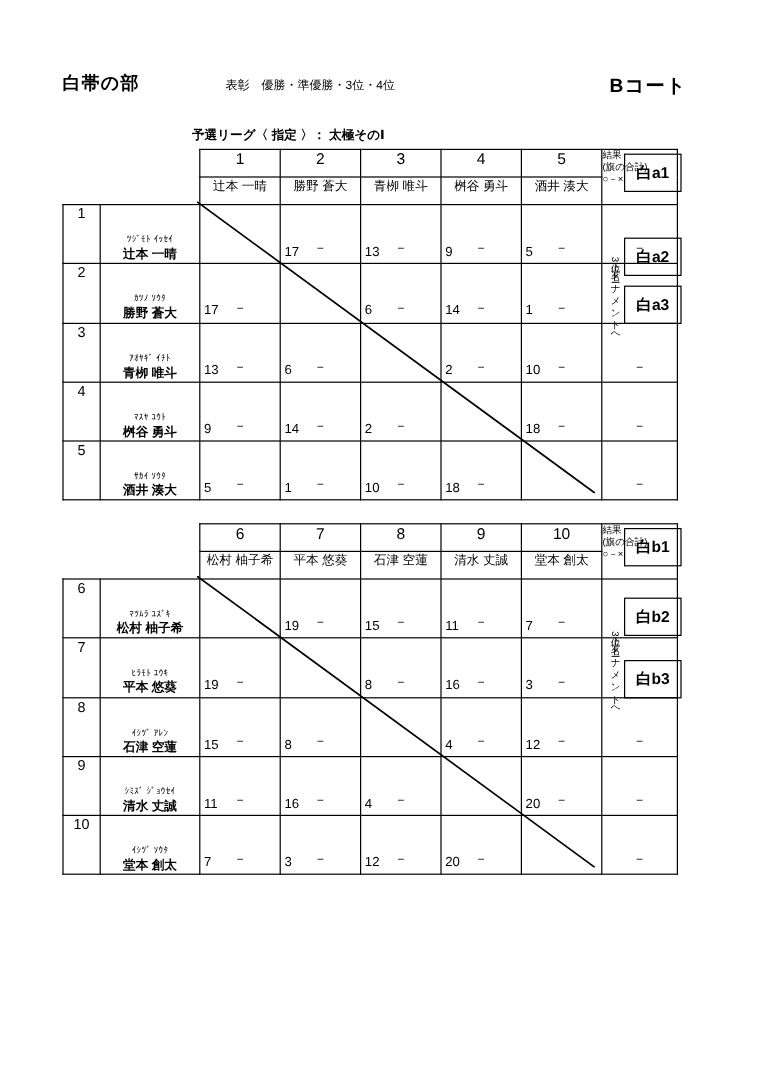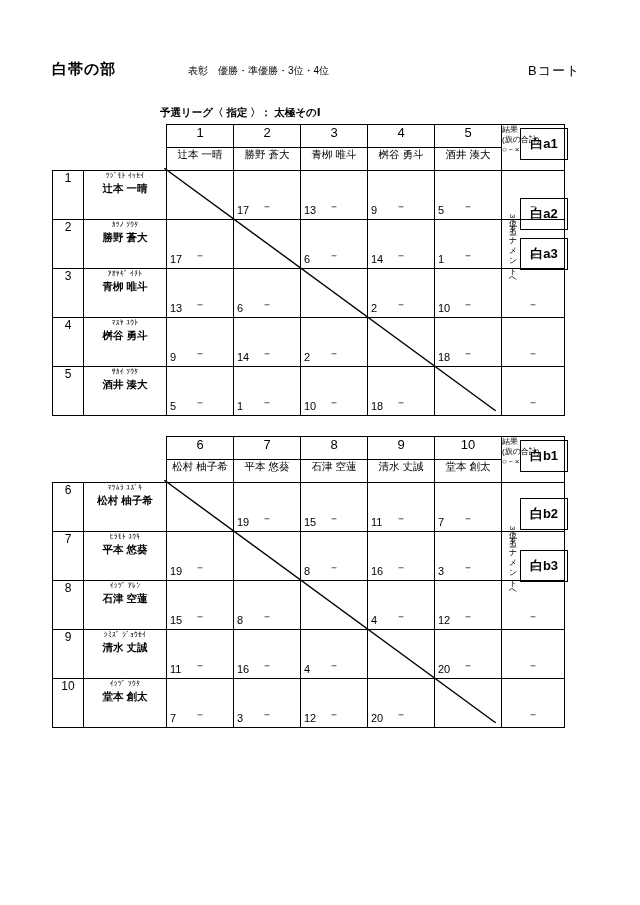--- a/index.html
+++ b/index.html
@@ -17,22 +17,22 @@
   .hdr-title{
     position:absolute;left:52px;top:60px;
     font-size:15px;font-weight:bold;letter-spacing:1px;
   }
   .hdr-sub{
     position:absolute;left:162px;top:64px;
     font-size:10px;
     margin-left:26px;
   }
   .hdr-court{
-    position:absolute;left:528px;top:62px;
-    font-size:13px;font-weight:normal;letter-spacing:1px;
+    position:absolute;left:508px;top:62px;
+    font-size:16px;font-weight:bold;letter-spacing:1px;
   }
   .league-label{
     position:absolute;left:160px;top:106px;
     font-size:10.5px;
     font-weight:bold;
   }
 
   
   .block{position:absolute;}
   table.grid{
@@ -49,21 +49,21 @@
   .c-no{width:30px;text-align:center;font-size:12px;font-weight:bold;vertical-align:middle;}
   .c-name{width:82px;}
   .c-cell{width:66px;}
   .c-res{width:62px;}
 
   .hd-num{height:22px;text-align:center;font-size:13px;font-weight:bold;vertical-align:middle;}
   .hd-name{height:22px;text-align:center;font-size:10.5px;vertical-align:middle;}
   .hd-res{height:44px;text-align:left;font-size:8px;line-height:1.25;vertical-align:middle;}
 
   .nm{height:48px;vertical-align:middle;text-align:center;line-height:1.35;}
-  .nm .kana{font-size:7.5px;display:block;letter-spacing:.3px;}
+  .nm .kana{font-size:7.5px;display:block;letter-spacing:.3px;margin-top:24px;}
   .nm .kanji{font-size:10.5px;display:block;font-weight:bold;}
 
   .cell{height:48px;}
   .cell .pt{position:absolute;left:3px;top:1px;font-size:11px;margin-top:32px;}
   .cell .dash{position:absolute;left:0;right:0;bottom:5px;text-align:center;font-size:11px;}
   .rescell{height:48px;}
   .rescell .dash{position:absolute;left:0;right:0;bottom:5px;text-align:center;font-size:11px;}
 
   
   .diagwrap{position:absolute;pointer-events:none;}

